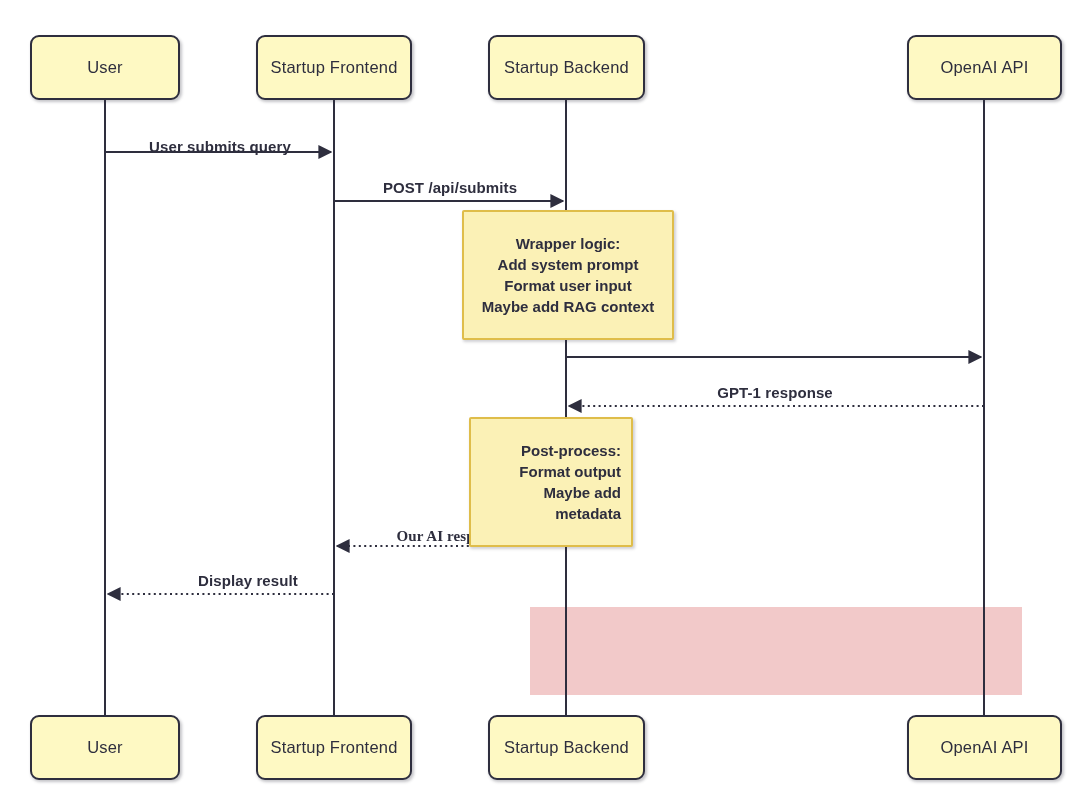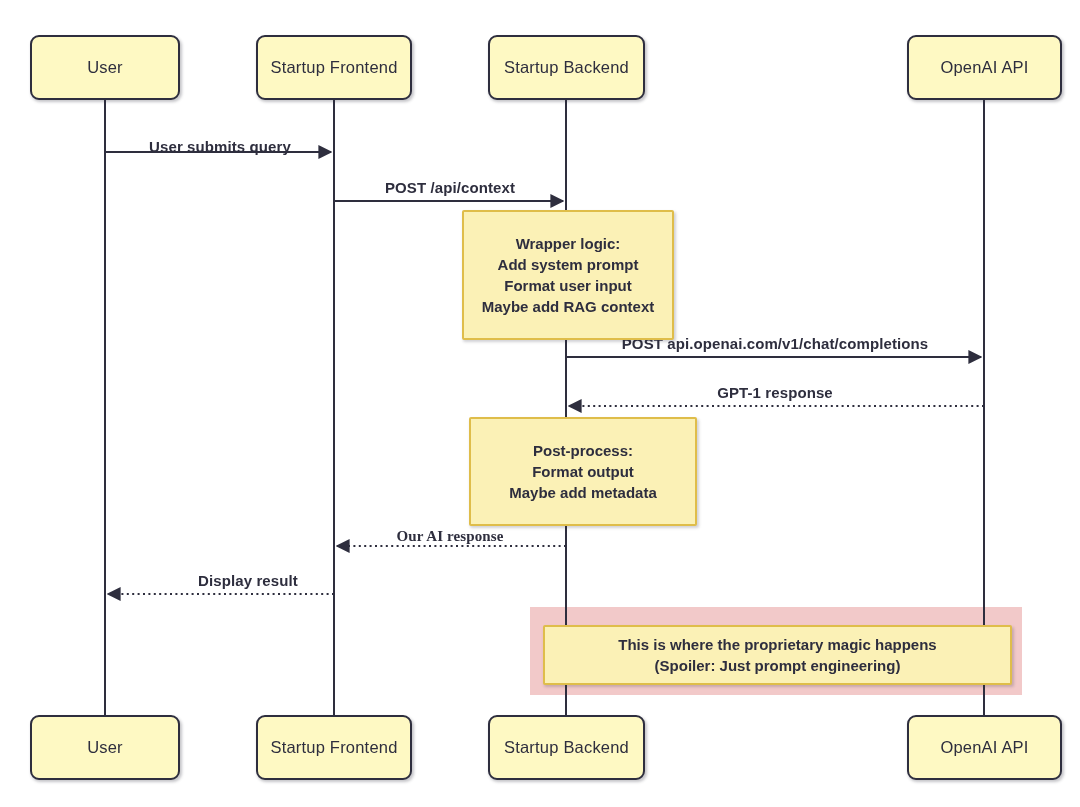--- a/index.html
+++ b/index.html
@@ -135,29 +135,26 @@
     <span class="actor-label">Startup Frontend</span>
   </div>
   <div class="actor" style="left:488px; top:715px; width:157px;">
     <span class="actor-label">Startup Backend</span>
   </div>
   <div class="actor" style="left:907px; top:715px; width:155px;">
     <span class="actor-label">OpenAI API</span>
   </div>
 
   <div class="msg-label" style="left:220px; top:130px;margin-top:8px;">User submits query</div>
-  <div class="msg-label" style="left:450px; top:179px;">POST /api/context</div>
-  <div class="msg-label" style="left:775px; top:335px;">POST api.openai.com/v1/chat/completions</div>
+  <div class="msg-label" style="left:450px; top:179px;">POST /api/submits</div>
   <div class="msg-label" style="left:775px; top:384px;">GPT-1 response</div>
   <div class="msg-label" style="left:450px; top:528px;font-family:Liberation Serif, serif;">Our AI response</div>
   <div class="msg-label" style="left:228px; top:572px;margin-left:20px;">Display result</div>
 
   <div class="note" style="left:462px; top:210px; width:212px;">Wrapper logic:
 Add system prompt
 Format user input
 Maybe add RAG context</div>
-  <div class="note" style="left:469px; top:417px; width:228px;">Post-process:
+  <div class="note" style="left:469px; top:417px; width:164px;text-align:right;">Post-process:
 Format output
 Maybe add metadata</div>
-  <div class="note wide" style="left:543px; top:625px; width:469px; height:60px;">This is where the proprietary magic happens
-(Spoiler: Just prompt engineering)</div>
 
 </div>
 
 </body></html>

